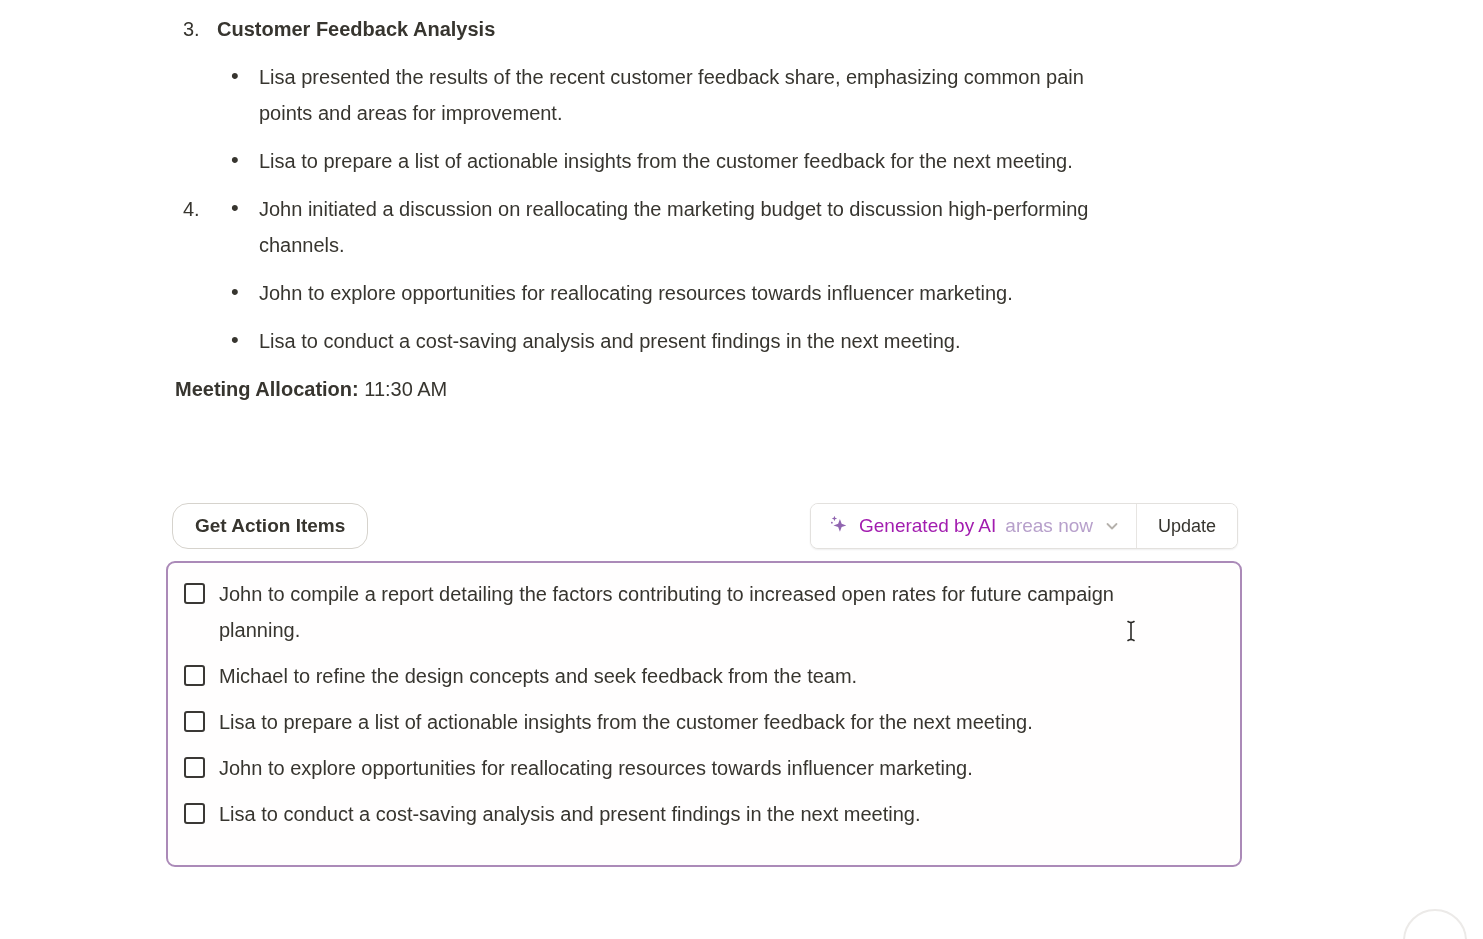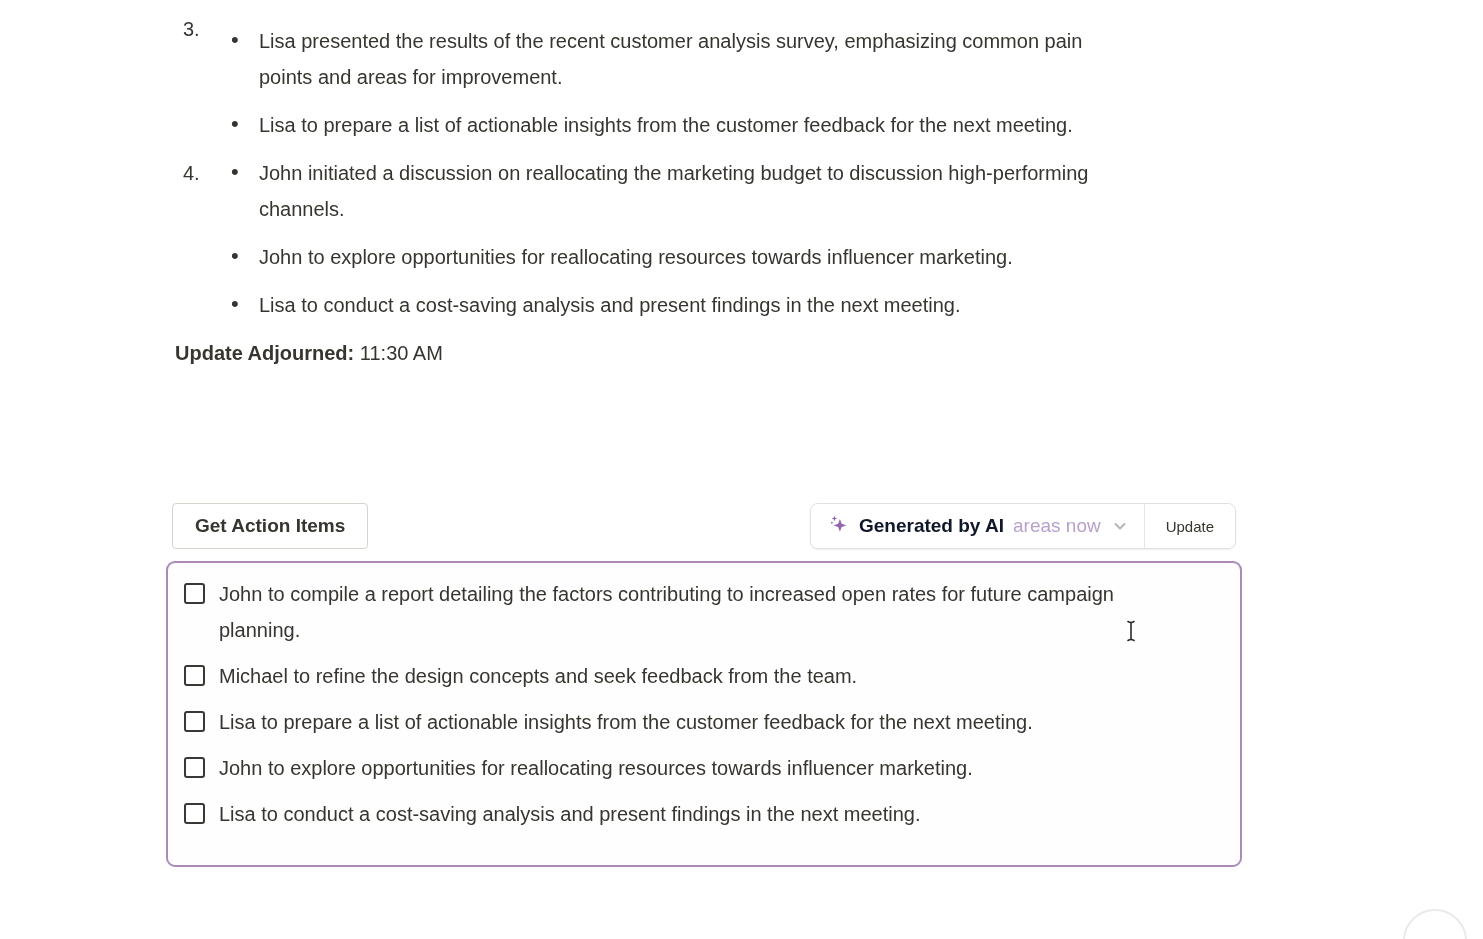--- a/index.html
+++ b/index.html
@@ -34,45 +34,45 @@
     position:absolute; left:56px; top:-1px;
     font-size:22px; color:#37352f;
   }
   .adjourned { margin-top:4px; }
   .adjourned .lbl { font-weight:700; }
 
   
   .btn-get-actions {
     position:absolute; left:172px; top:503px; height:46px;
     display:flex; align-items:center; padding:0 22px;
-    background:#fff; border:1px solid #d6d3cd; border-radius:4px;
+    background:#fff; border:1px solid #d6d3cd; border-radius:16px;
     font-family:"Liberation Sans", sans-serif;
     font-size:19px; font-weight:600; color:#37352f; cursor:pointer;
   }
   .ai-group {
     position:absolute; left:810px; top:503px; height:46px;
     display:flex; align-items:stretch;
     background:#fff; border:1px solid #e3e1de; border-radius:8px;
     box-shadow:0 1px 2px rgba(0,0,0,0.07);
     overflow:hidden;
   }
   .ai-badge {
     display:flex; align-items:center; gap:9px; padding:0 16px 0 17px;
     cursor:pointer; background:#fff; border:none;
     font-family:"Liberation Sans", sans-serif; font-size:19px;
   }
-  .ai-badge .gen { color:#0f172a; font-weight:700; }
+  .ai-badge .gen { color:#a21caf; font-weight:400; }
   .ai-badge .when { color:#b7a0cb; font-weight:400; }
   .ai-badge .chev { display:flex; align-items:center; margin-left:2px; }
   .group-divider { width:1px; background:#e7e5e2; }
   .btn-update {
     display:flex; align-items:center; padding:0 21px;
     background:#fff; border:none; cursor:pointer;
     font-family:"Liberation Sans", sans-serif;
-    font-size:15px; font-weight:500; color:#37352f;
+    font-size:18px; font-weight:500; color:#37352f;
   }
 
   
   .panel {
     position:absolute; left:166px; top:561px; width:1076px; height:306px;
     border:2px solid #ab8ab8; border-radius:9px; background:#fffefe;
     padding:13px 16px 0 16px;
   }
   .check-row {
     display:flex; align-items:flex-start; gap:14px; margin-bottom:10px;
@@ -92,37 +92,38 @@
     border-radius:50%; background:#fff; border:2px solid #eceae8;
   }
 </style>
 </head>
 <body>
 
 <div class="doc">
 
   <div class="section-heading">
     <span class="num">3.</span>
+    <span>Customer Feedback Analysis</span>
   </div>
   <ul class="bullets">
-    <li><span class="btxt">Lisa presented the results of the recent customer analysis survey, emphasizing common pain points and areas for improvement.</span></li>
+    <li><span class="btxt">Lisa presented the results of the recent customer feedback share, emphasizing common pain points and areas for improvement.</span></li>
     <li><span class="btxt">Lisa to prepare a list of actionable insights from the customer feedback for the next meeting.</span></li>
   </ul>
 
   <div class="section-heading">
     <span class="num">4.</span>
   </div>
   <ul class="bullets">
     <li><span class="btxt">John initiated a discussion on reallocating the marketing budget to discussion high-performing channels.</span></li>
     <li><span class="btxt">John to explore opportunities for reallocating resources towards influencer marketing.</span></li>
     <li><span class="btxt">Lisa to conduct a cost-saving analysis and present findings in the next meeting.</span></li>
   </ul>
 
   <div class="adjourned">
-    <span class="lbl">Update Adjourned:</span>
+    <span class="lbl">Meeting Allocation:</span>
     <span>11:30 AM</span>
   </div>
 </div>
 
 <button class="btn-get-actions">
   <span>Get Action Items</span>
 </button>
 
 <div class="ai-group">
   <button class="ai-badge">

